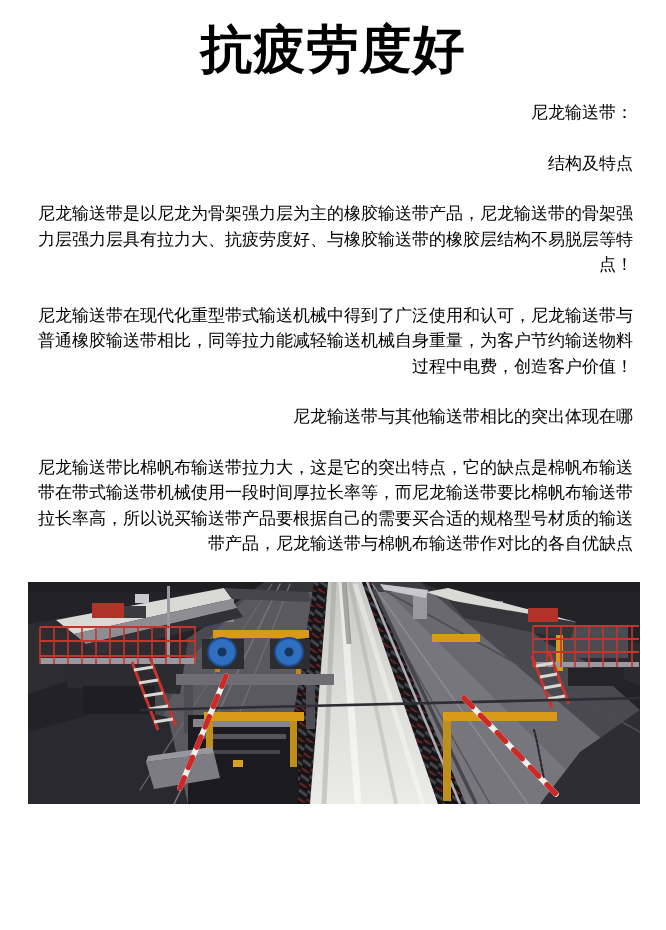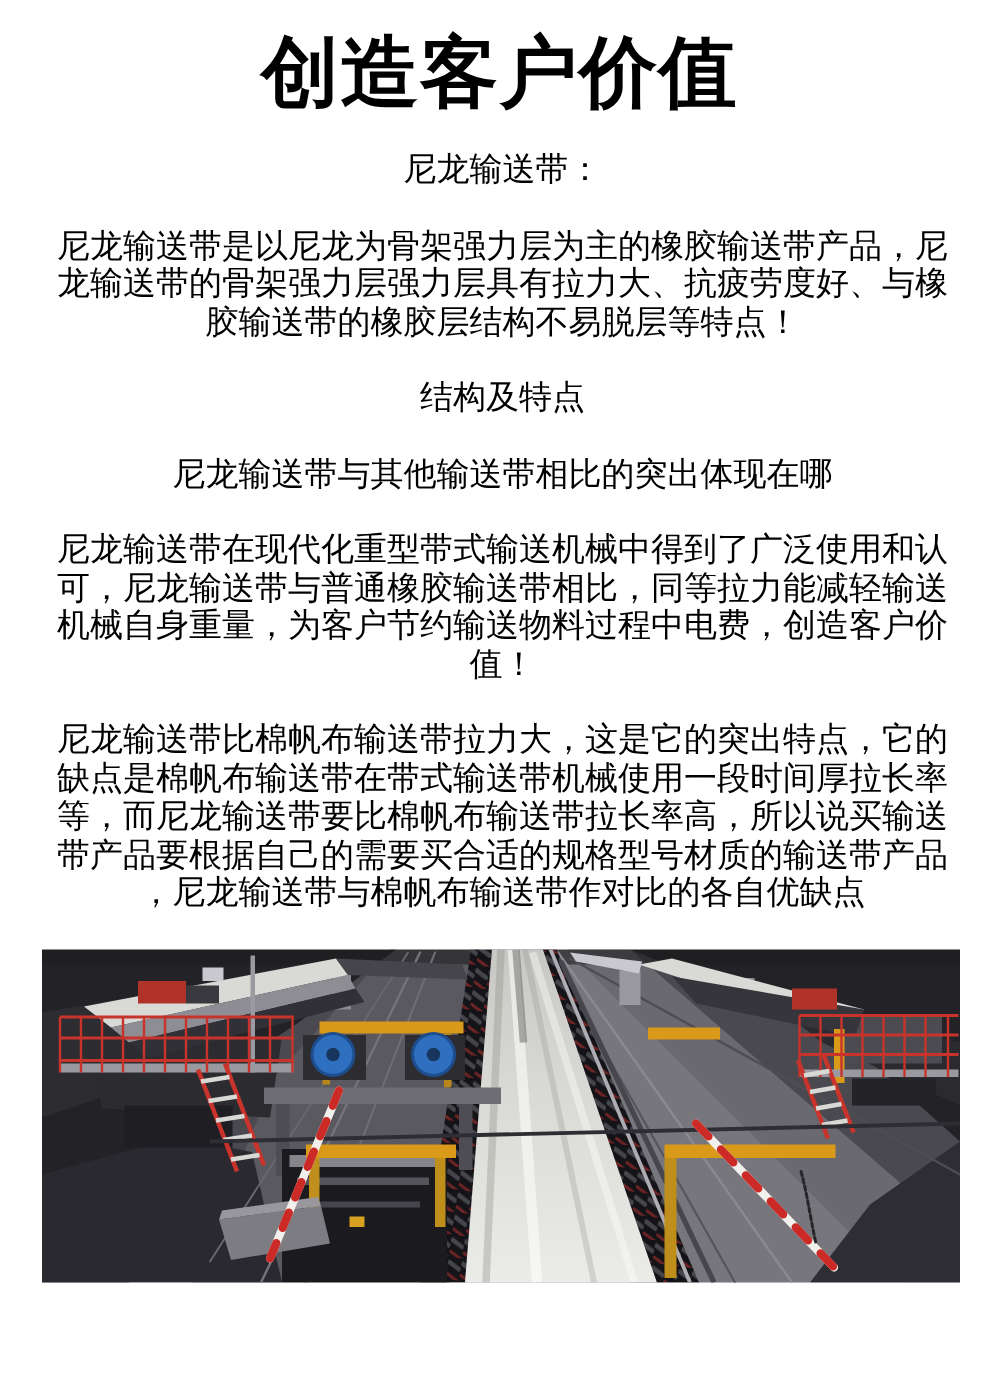--- a/index.html
+++ b/index.html
@@ -18,48 +18,48 @@
     font-weight: bold;
     text-align: center;
     letter-spacing: 1px;
   }
   .content {
     margin: 14px 33px 0 37px;
     width: 596px;
   }
   .content p {
     margin: 0 0 25px 0;
-    font-size: 22px;
+    font-size: 17px;
     line-height: 25.5px;
     letter-spacing: 0;
-    text-align: center;
+    text-align: right;
     line-break: anywhere;
     word-break: break-all;
   }
   .photo {
     margin: 0 0 0 28px;
     width: 612px;
     height: 222px;
     display: block;
   }
   .photo svg { display: block; }
 </style>
 </head>
 <body>
 
 <div class="page">
 
-  <h1 class="title">创造客户价值</h1>
+  <h1 class="title">抗疲劳度好</h1>
 
   <div class="content">
     <p>尼龙输送带：</p>
+    <p>结构及特点</p>
     <p>尼龙输送带是以尼龙为骨架强力层为主的橡胶输送带产品，尼龙输送带的骨架强力层强力层具有拉力大、抗疲劳度好、与橡胶输送带的橡胶层结构不易脱层等特点！</p>
-    <p>结构及特点</p>
+    <p>尼龙输送带在现代化重型带式输送机械中得到了广泛使用和认可，尼龙输送带与普通橡胶输送带相比，同等拉力能减轻输送机械自身重量，为客户节约输送物料过程中电费，创造客户价值！</p>
     <p>尼龙输送带与其他输送带相比的突出体现在哪</p>
-    <p>尼龙输送带在现代化重型带式输送机械中得到了广泛使用和认可，尼龙输送带与普通橡胶输送带相比，同等拉力能减轻输送机械自身重量，为客户节约输送物料过程中电费，创造客户价值！</p>
     <p>尼龙输送带比棉帆布输送带拉力大，这是它的突出特点，它的缺点是棉帆布输送带在带式输送带机械使用一段时间厚拉长率等，而尼龙输送带要比棉帆布输送带拉长率高，所以说买输送带产品要根据自己的需要买合适的规格型号材质的输送带产品，尼龙输送带与棉帆布输送带作对比的各自优缺点</p>
   </div>
 
   <figure class="photo">
     <svg width="612" height="222" viewBox="0 0 612 222" xmlns="http://www.w3.org/2000/svg">
       <defs>
         <linearGradient id="beltGrad" x1="0" y1="0" x2="0" y2="1">
           <stop offset="0" stop-color="#c7c7c3"></stop>
           <stop offset="0.4" stop-color="#d8d8d4"></stop>
           <stop offset="1" stop-color="#ebebe7"></stop>

